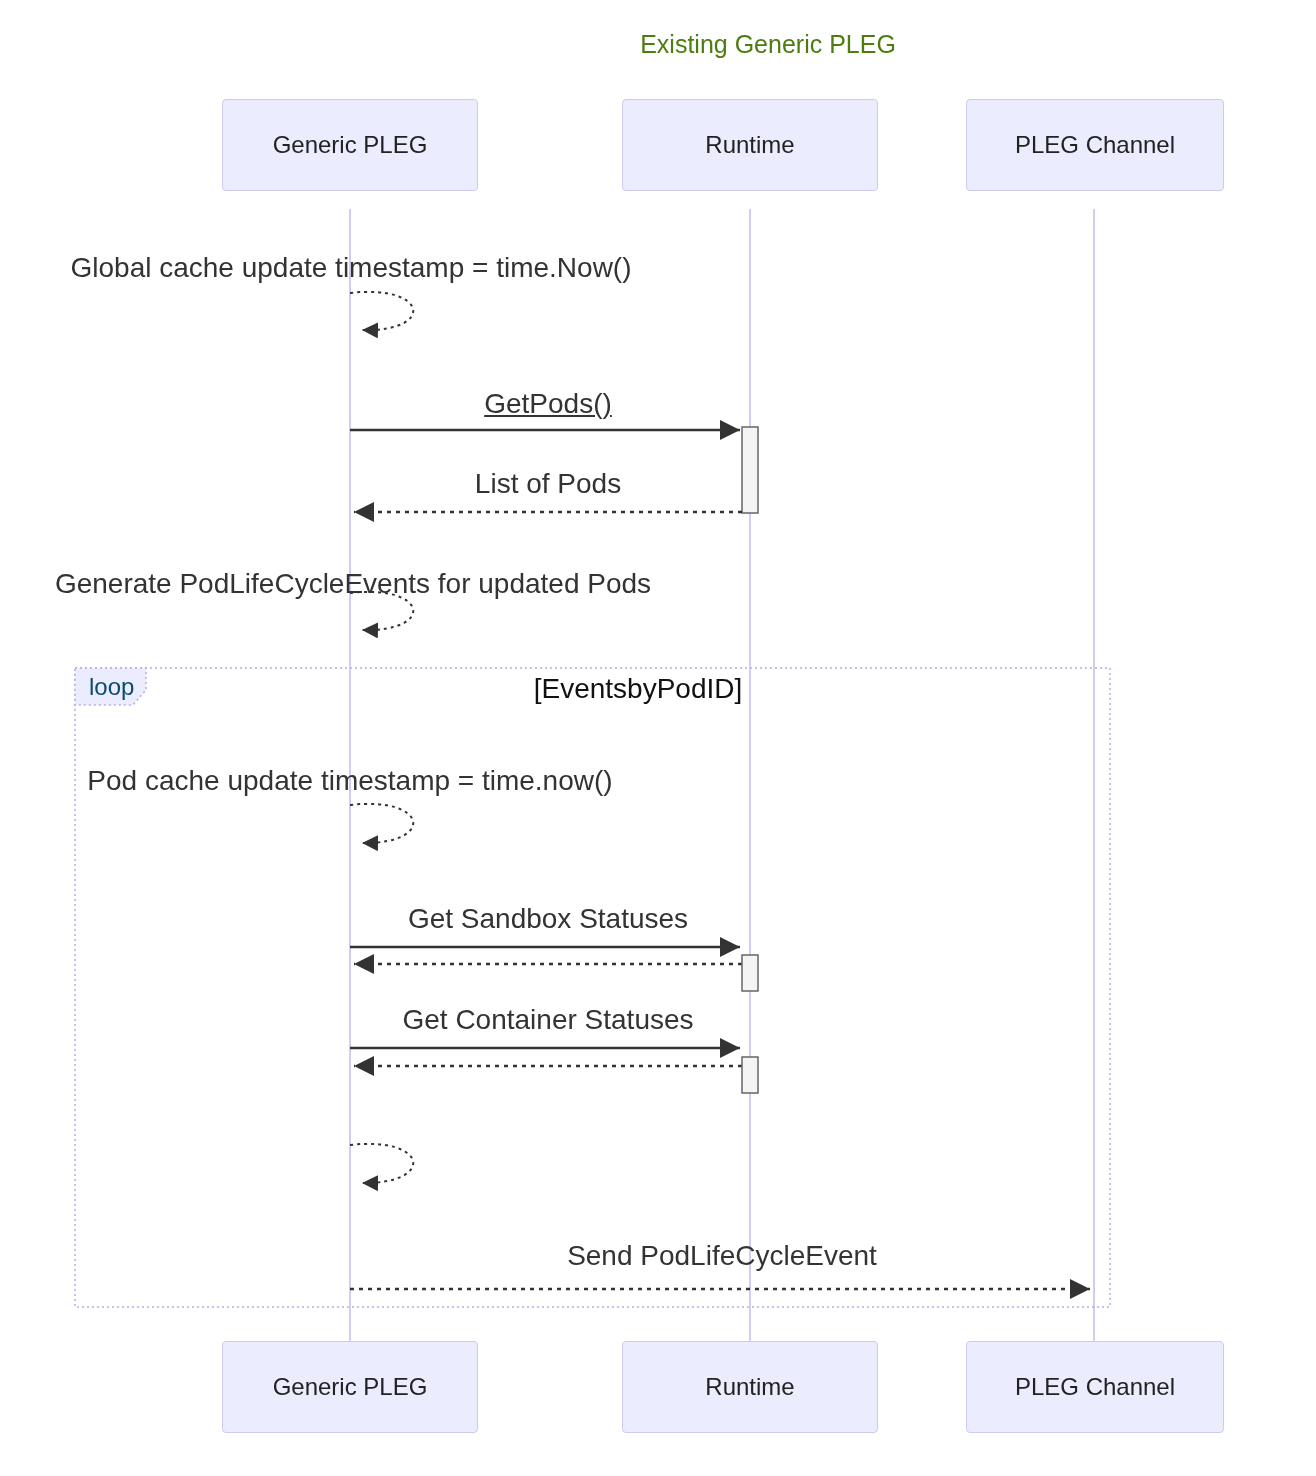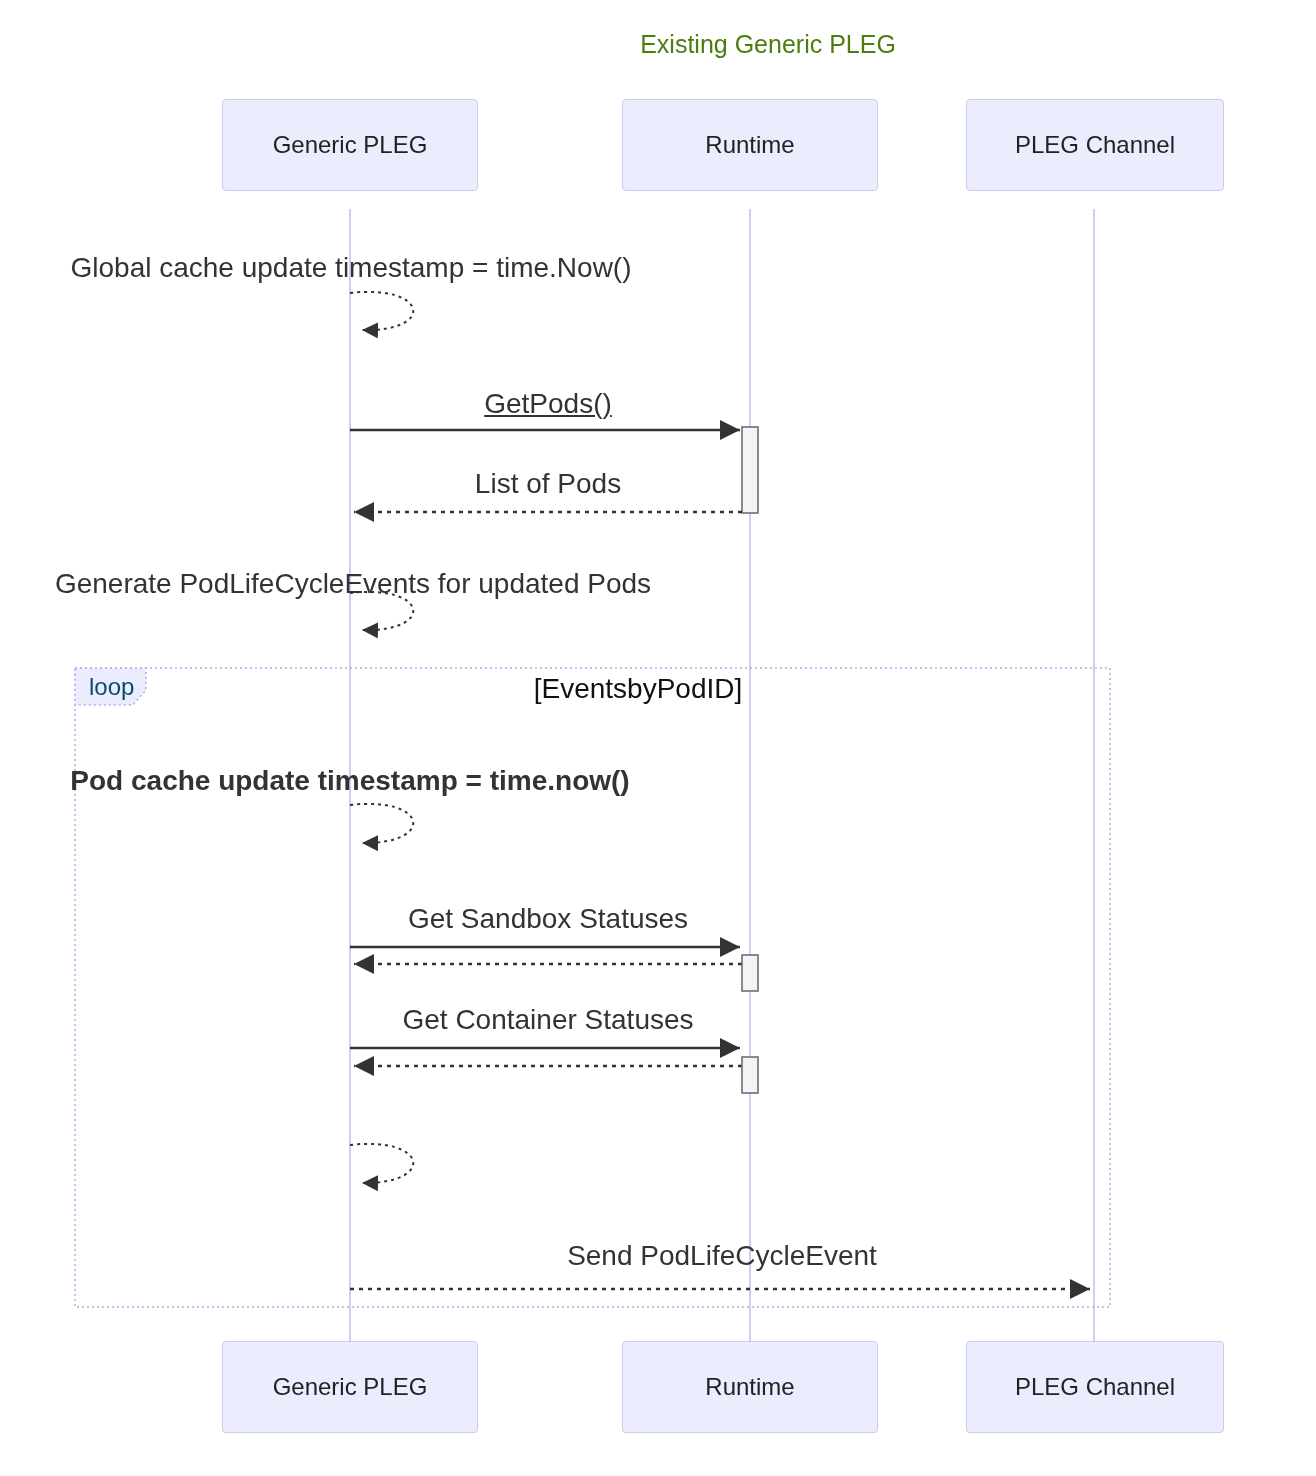--- a/index.html
+++ b/index.html
@@ -95,21 +95,21 @@
     <span>Runtime</span>
   </div>
   <div class="actor-box" style="left:966px; top:1341px; width:258px;">
     <span>PLEG Channel</span>
   </div>
 
   <div class="msg" style="left:351px; top:252px;">Global cache update timestamp = time.Now()</div>
   <div class="msg" style="left:548px; top:388px;text-decoration:underline;">GetPods()</div>
   <div class="msg" style="left:548px; top:468px;">List of Pods</div>
   <div class="msg" style="left:353px; top:552px;margin-top:16px;">Generate PodLifeCycleEvents for updated Pods</div>
-  <div class="msg" style="left:350px; top:765px;font-weight:bold;">Pod cache update timestamp = time.now()</div>
+  <div class="msg" style="left:350px; top:765px;">Pod cache update timestamp = time.now()</div>
   <div class="msg" style="left:548px; top:903px;">Get Sandbox Statuses</div>
   <div class="msg" style="left:548px; top:1004px;text-align:center;">Get Container Statuses</div>
   <div class="msg" style="left:722px; top:1240px;">Send PodLifeCycleEvent</div>
 
   <div class="loop-label-text" style="left:89px; top:673px;">loop</div>
   <div class="msg" style="left:638px; top:673px; color:#111;">[EventsbyPodID]</div>
 
 </div>
 
 </body></html>

